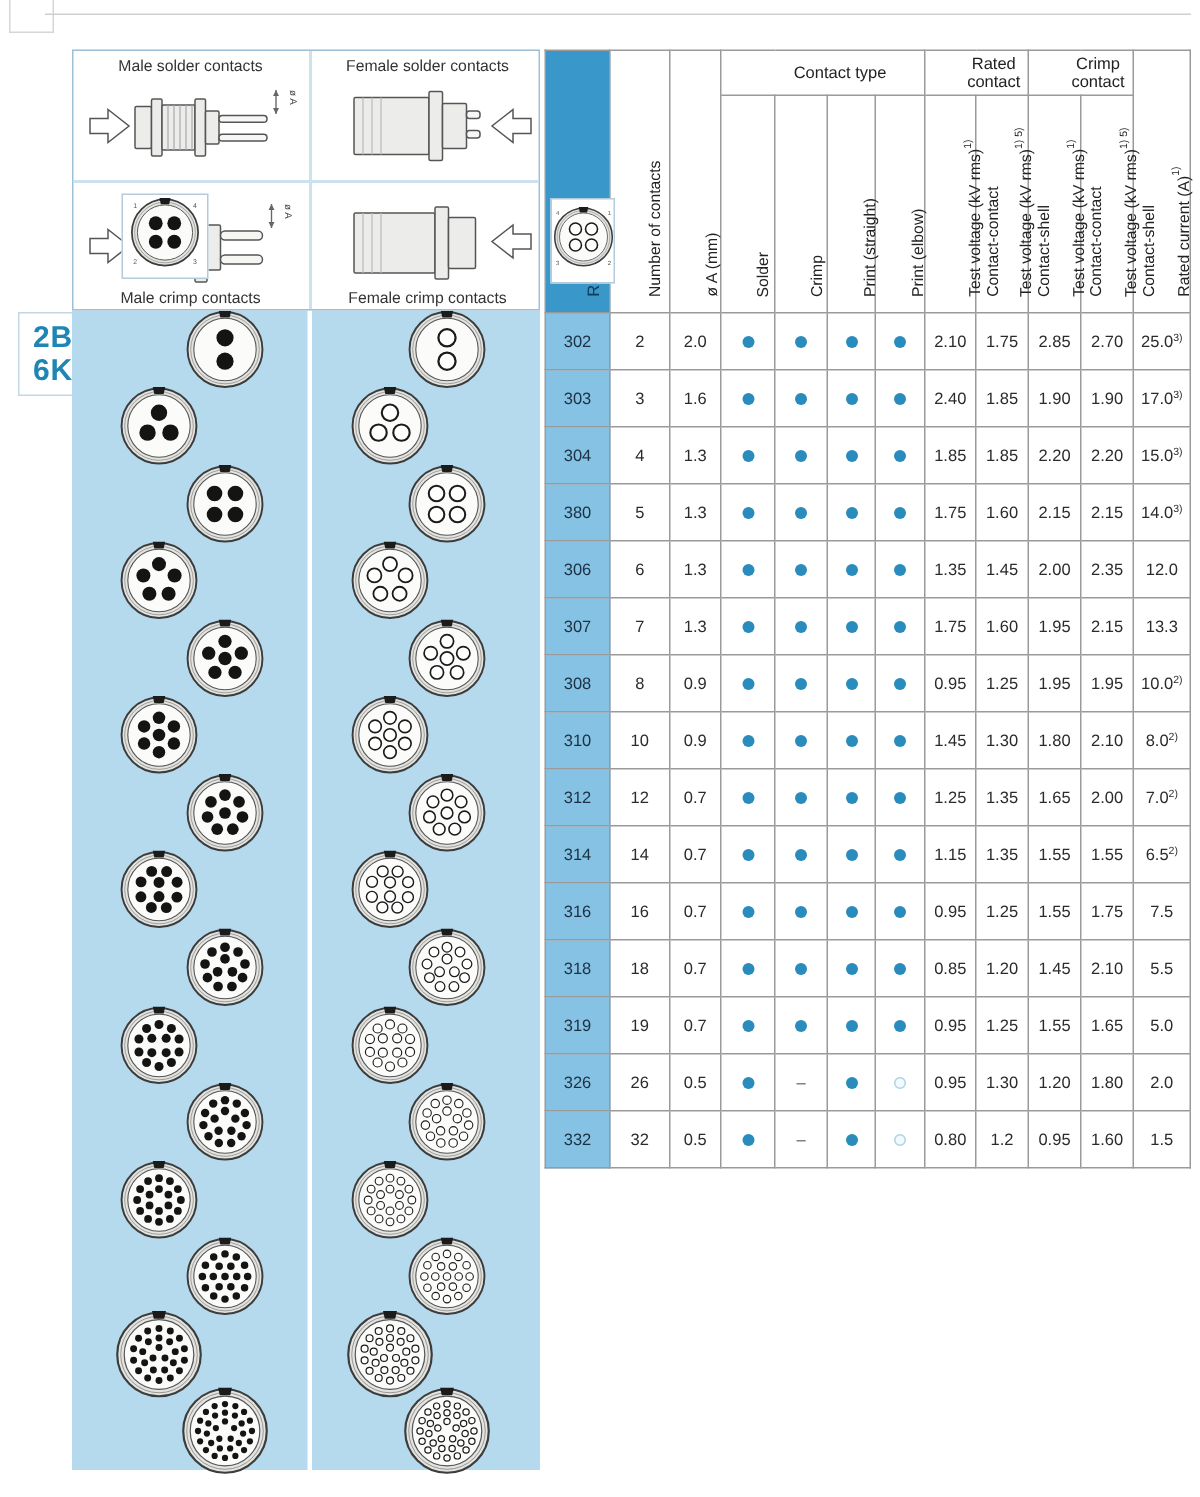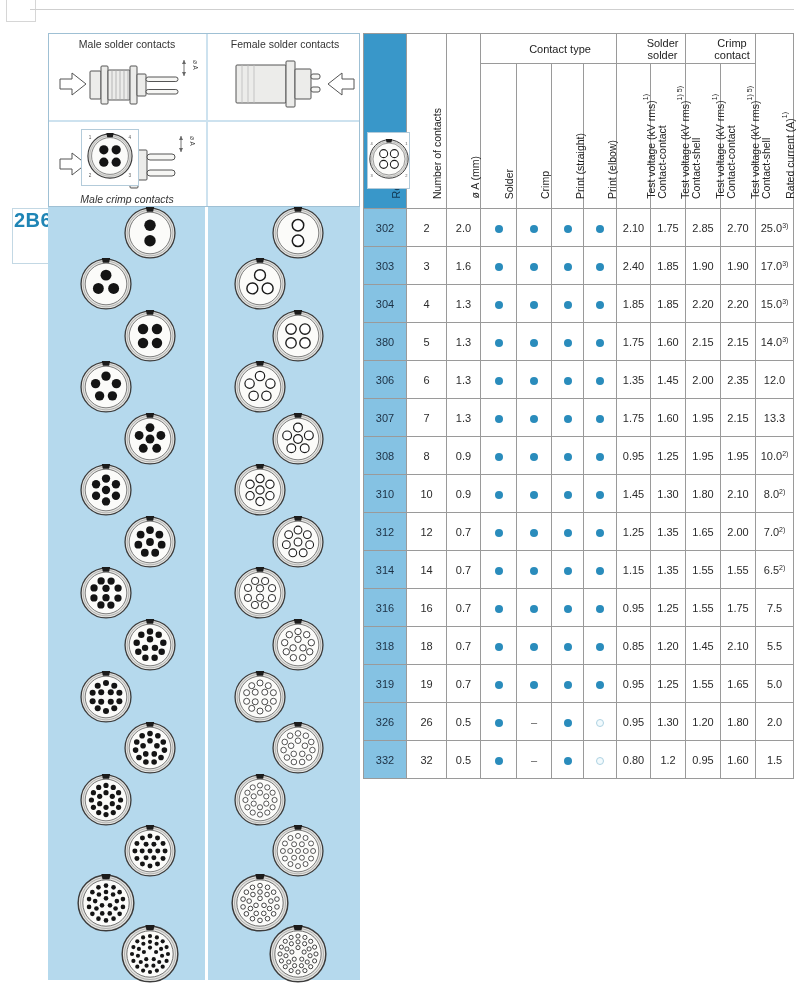--- a/index.html
+++ b/index.html
@@ -11,38 +11,38 @@
   body{
     width:800px;height:998px;position:relative;overflow:hidden;
     font-family:"Liberation Sans", sans-serif;color:#2b2b2b;
   }
   .top-tab{position:absolute;left:6px;top:0;width:30px;height:22px;background:#fff;
     border:1px solid #d6d6d6;border-top:none;}
   .top-line{position:absolute;left:30px;top:9px;width:764px;height:1px;background:#cfcfcf;}
 
   
   .code-box{position:absolute;left:12px;top:208px;width:48px;height:56px;background:#fff;
-    border:1px solid #c3d8e4;display:flex;flex-direction:row;justify-content:center;
+    border:1px solid #c3d8e4;display:flex;flex-direction:column;justify-content:center;
     padding-left:9px;}
   .code-box div{font-size:20px;font-weight:bold;color:var(--code-blue);line-height:22px;letter-spacing:.5px;}
 
   
   .blue-panel{position:absolute;left:48px;top:33px;width:312px;height:947px;background:var(--panel-blue);}
   .panel-divider{position:absolute;left:157px;top:174px;width:3px;height:773px;background:#ffffff;}
   .face{position:absolute;}
 
   
   .diagram-panel{position:absolute;left:48px;top:33px;width:312px;height:174px;background:#fff;
     border:1px solid #9fc0d4;}
   .dp-vline{position:absolute;left:157px;top:0;width:2px;height:100%;background:#cde2ef;}
   .dp-hline{position:absolute;left:0;top:86px;width:100%;height:2px;background:#cde2ef;}
   .quad{position:absolute;width:156px;height:86px;}
   .q-tl{left:0;top:0;} .q-tr{left:158px;top:0;} .q-bl{left:0;top:88px;} .q-br{left:158px;top:88px;}
   .quad .qlabel{position:absolute;width:100%;text-align:center;font-size:10.5px;color:#333;}
-  .q-tl .qlabel,.q-tr .qlabel{top:4px;} .q-bl .qlabel,.q-br .qlabel{bottom:3px;font-style:italic;}
+  .q-tl .qlabel,.q-tr .qlabel{top:4px;} .q-bl .qlabel,.q-br .qlabel{bottom:3px;}
   .quad svg.drawing{position:absolute;left:3px;}
   .q-tl svg.drawing,.q-tr svg.drawing{top:16px;} .q-bl svg.drawing,.q-br svg.drawing{top:6px;}
   .inset{position:absolute;background:#fff;border:1px solid #b3cbda;display:flex;
     align-items:center;justify-content:center;z-index:3;}
   .inset-left{left:32px;top:95px;width:58px;height:57px;}
   .inset-right{left:318px;top:98px;width:43px;height:57px;}
 
   
   .table-wrap{position:absolute;left:363px;top:33px;}
   table{border-collapse:collapse;table-layout:fixed;width:430px;}
@@ -683,20 +683,34 @@
       </g>
       <path d="M46 18v38M52 18v38" stroke="#bbb" stroke-width=".8"></path>
       <rect x="95" y="26" width="28" height="6" rx="3" fill="#f6f6f4" stroke="#555"></rect>
       <rect x="95" y="42" width="28" height="6" rx="3" fill="#f6f6f4" stroke="#555"></rect>
       <path d="M129 8 v16" stroke="#666" stroke-width=".9"></path>
       <path d="M129 8 l-2 4 4 0 z M129 24 l-2 -4 4 0 z" fill="#666"></path>
       <text transform="translate(138 8) rotate(90)" font-size="6.5" fill="#444" class="dimA">ø A</text>
     </svg>
   </div>
 
+  <div class="quad q-br">
+    <div class="qlabel">Female crimp contacts</div>
+    <svg class="drawing" width="150" height="66" viewBox="0 0 150 66">
+      <g stroke="#555" fill="#ececea" stroke-width="1">
+        <rect x="26" y="14" width="54" height="40" rx="1"></rect>
+          <rect x="80" y="10" width="9" height="48" rx="1"></rect>
+        <rect x="89" y="17" width="18" height="34" rx="1"></rect>
+      </g>
+      <path d="M32 14v40M38 14v40M44 14v40" stroke="#bbb" stroke-width=".8"></path>
+      <g stroke="#555" fill="#fff" stroke-width="1">
+          <path d="M144 28 h-12 v-6 l-14 11 14 11 v-6 h12 z"></path>
+        </g>
+    </svg>
+  </div>
 
   <div class="inset inset-left">
       <span id="inset-male"><svg width="46" height="46" viewBox="-50 -50 100 100">
           <circle r="48" fill="#e3e3e0" stroke="#3c3c3c" stroke-width="2.5"></circle>
           <circle r="44" fill="none" stroke="#8a8a8a" stroke-width="1"></circle>
           <circle r="40" fill="#fbfbf9" stroke="#555" stroke-width="1.4"></circle>
           <path d="M-8 -50 L8 -50 L6 -41 L-6 -41 Z" fill="#1b1b1b"></path>
           <circle cx="13.4" cy="-13.4" r="10" fill="#141414"></circle>
           <circle cx="13.4" cy="13.4" r="10" fill="#141414"></circle>
           <circle cx="-13.4" cy="13.4" r="10" fill="#141414"></circle>
@@ -740,21 +754,21 @@
         <col style="width:35px">
         <col style="width:35px">
       <col style="width:38px">
     </colgroup>
     <thead id="thead">
         <tr>
           <th class="vcell refhead r2" rowspan="2"><span class="vtext">Reference</span></th>
           <th class="vcell" rowspan="2"><span class="vtext">Number of contacts</span></th>
           <th class="vcell" rowspan="2"><span class="vtext">ø A (mm)</span></th>
           <th class="ghead" colspan="4">Contact type</th>
-          <th class="ghead" colspan="2">Solder solder</th>
+          <th class="ghead" colspan="2">Rated contact</th>
           <th class="ghead" colspan="2">Crimp contact</th>
           <th class="vcell" rowspan="2"><span class="vtext">Rated current (A)<sup>1)</sup></span></th>
         </tr>
         <tr>
           <th class="vcell"><span class="vtext">Solder</span></th>
           <th class="vcell"><span class="vtext">Crimp</span></th>
           <th class="vcell"><span class="vtext">Print (straight)</span></th>
           <th class="vcell"><span class="vtext">Print (elbow)</span></th>
           <th class="vcell"><span class="vtext"><span class="l">Test voltage (kV rms)<sup>1)</sup></span><span class="l">Contact-contact</span></span></th>
           <th class="vcell"><span class="vtext"><span class="l">Test voltage (kV rms)<sup>1) 5)</sup></span><span class="l">Contact-shell</span></span></th>

